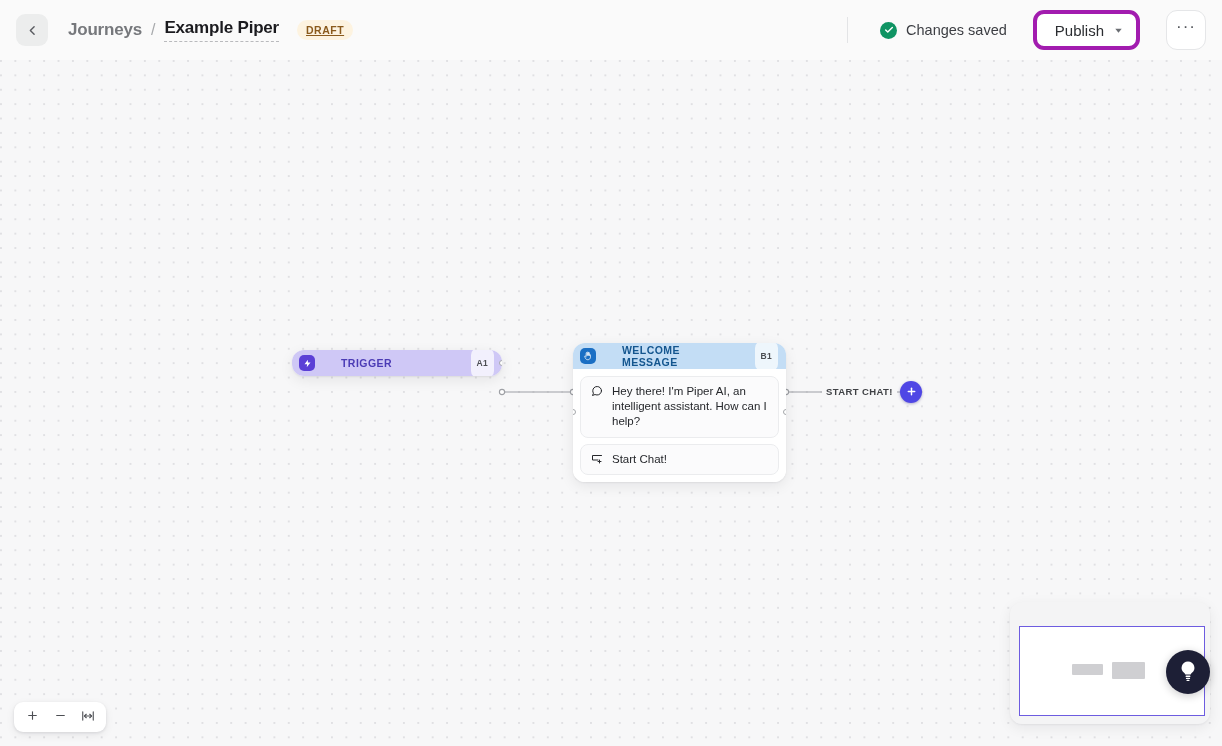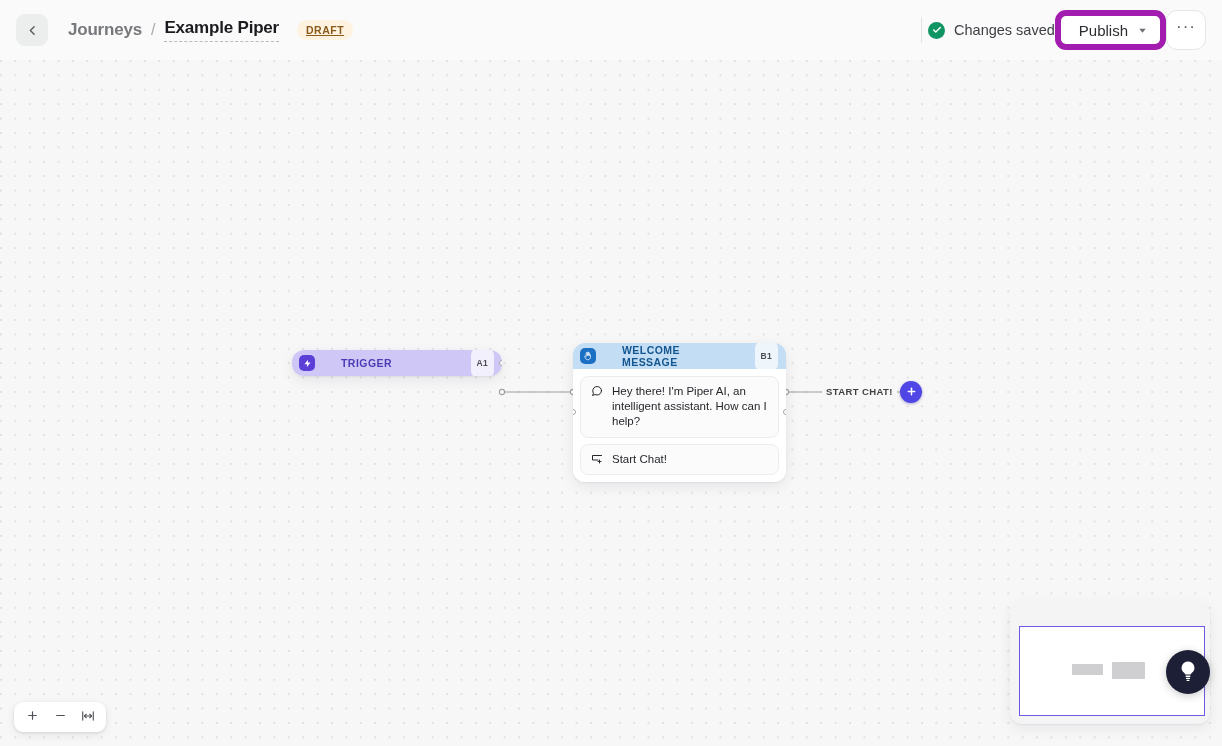--- a/index.html
+++ b/index.html
@@ -88,21 +88,21 @@
     border-radius: 10px;
     flex: none;
     text-decoration: underline;
   }
 
   .topbar-spacer { flex: 1 1 auto; }
 
   .topbar-right {
     display: flex;
     align-items: center;
-    gap: 0;
+    gap: 26px;
     flex: none;
   }
 
   .divider-v {
     width: 1px;
     height: 26px;
     background: #e3e4e6;
     margin-right: 6px;
   }
 
@@ -121,21 +121,21 @@
     align-items: center;
     justify-content: center;
     flex: none;
   }
 
   .publish-button {
     height: 40px;
     min-width: 100px;
     padding: 0 12px 0 18px;
     border-radius: 11px;
-    border: 6px solid #a21caf;
+    border: 4px solid #a21caf;
     background: #ffffff;
     display: flex;
     align-items: center;
     gap: 9px;
     font-size: 15px;
     color: #2b2d31;
     cursor: pointer;
     font-family: inherit;
   }
 

